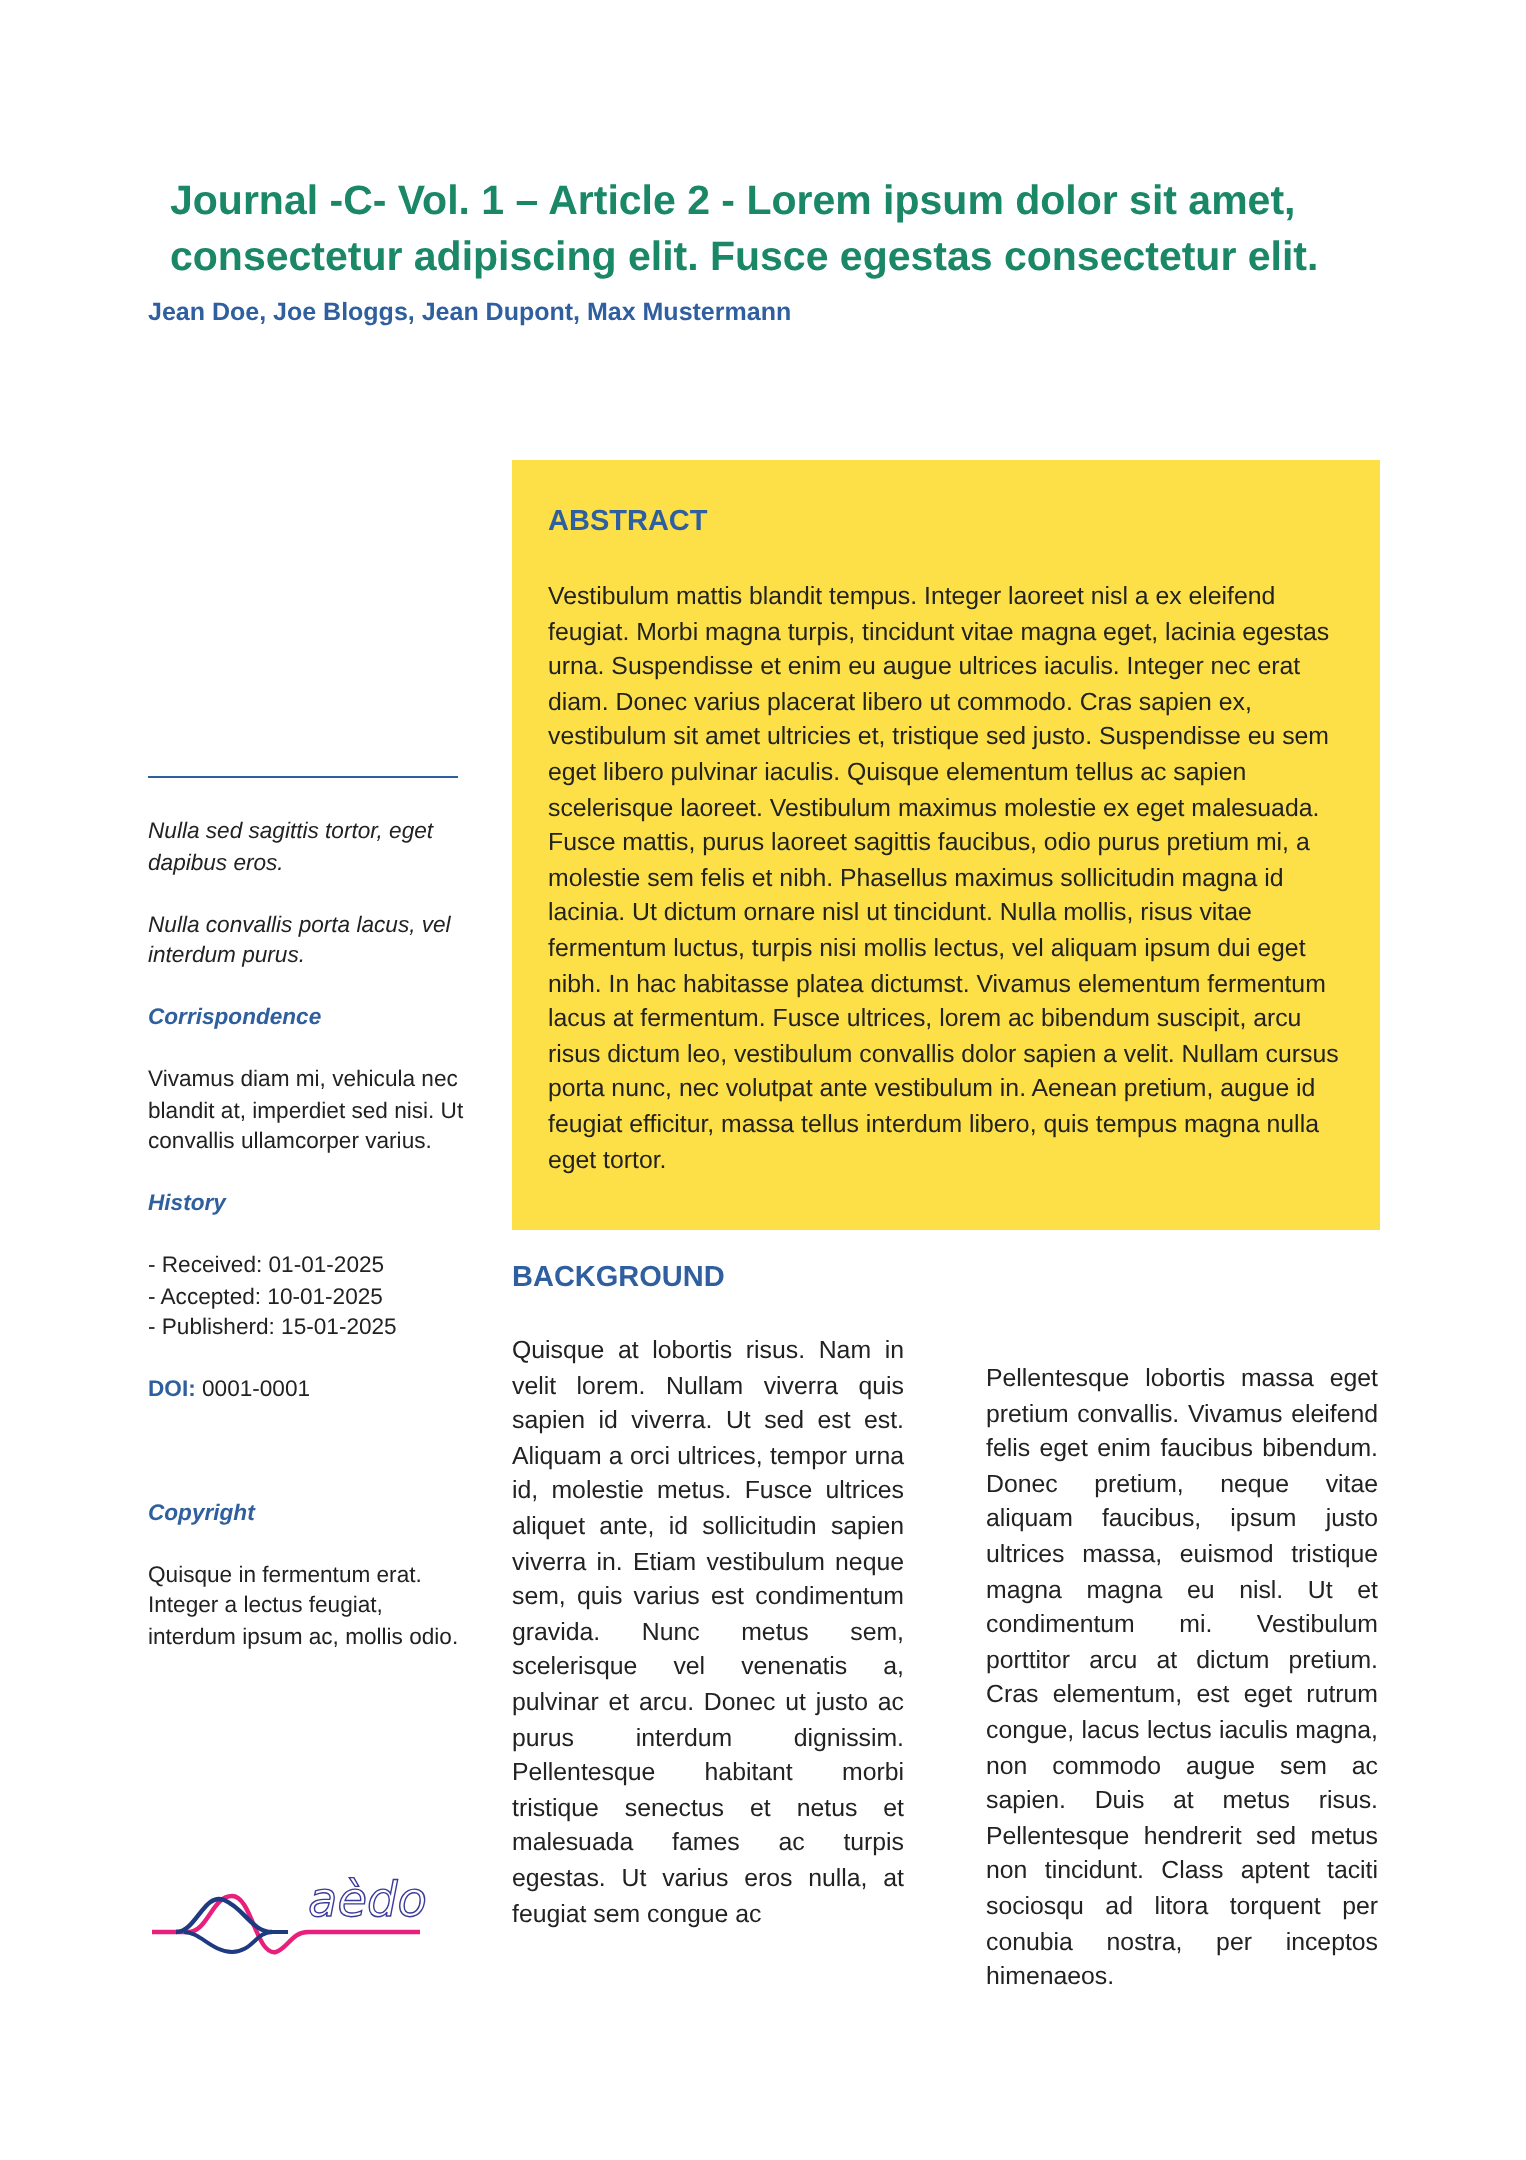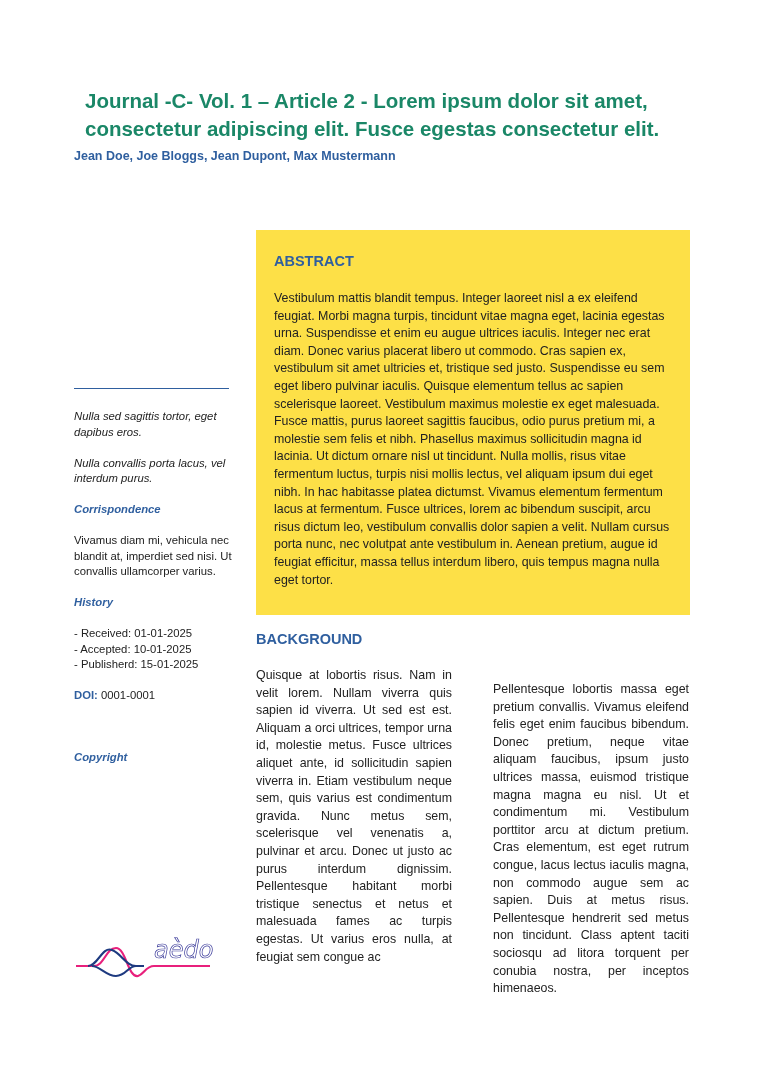--- a/index.html
+++ b/index.html
@@ -46,20 +46,21 @@
   <p class="sh">Corrispondence</p>
   <p>Vivamus diam mi, vehicula nec blandit at, imperdiet sed nisi. Ut convallis ullamcorper varius.</p>
   <p class="sh">History</p>
   <p>
     <span>- Received: 01-01-2025</span><br>
     <span>- Accepted: 10-01-2025</span><br>
     <span>- Publisherd: 15-01-2025</span>
   </p>
   <p><span class="doi-label">DOI:</span><span> 0001-0001</span></p>
   <p class="sh copyright-h">Copyright</p>
+  <p>Quisque in fermentum erat. Integer a lectus feugiat, interdum ipsum ac, mollis odio.</p>
 </aside>
 
 <div class="logo">
   <svg width="140" height="54" viewBox="0 0 140 54">
     <path d="M2 38 L20 38 C30 38 32 20 42 20 C52 20 54 50 64 48 C70 46 72 38 80 38 L136 38" fill="none" stroke="#e8207c" stroke-width="2.2"></path>
     <path d="M14 38 C24 38 28 18 38 22 C48 26 52 38 62 38" fill="none" stroke="#1e3a80" stroke-width="2.2"></path>
     <path d="M18 38 C26 38 32 48 42 48 C52 48 54 38 62 38 L70 38" fill="none" stroke="#1e3a80" stroke-width="2"></path>
     <text x="80" y="30" font-family="DejaVu Sans, sans-serif" font-style="italic" font-size="24" fill="none" stroke="#3a3a9a" stroke-width="0.7">aèdo</text>
   </svg>
 </div>

